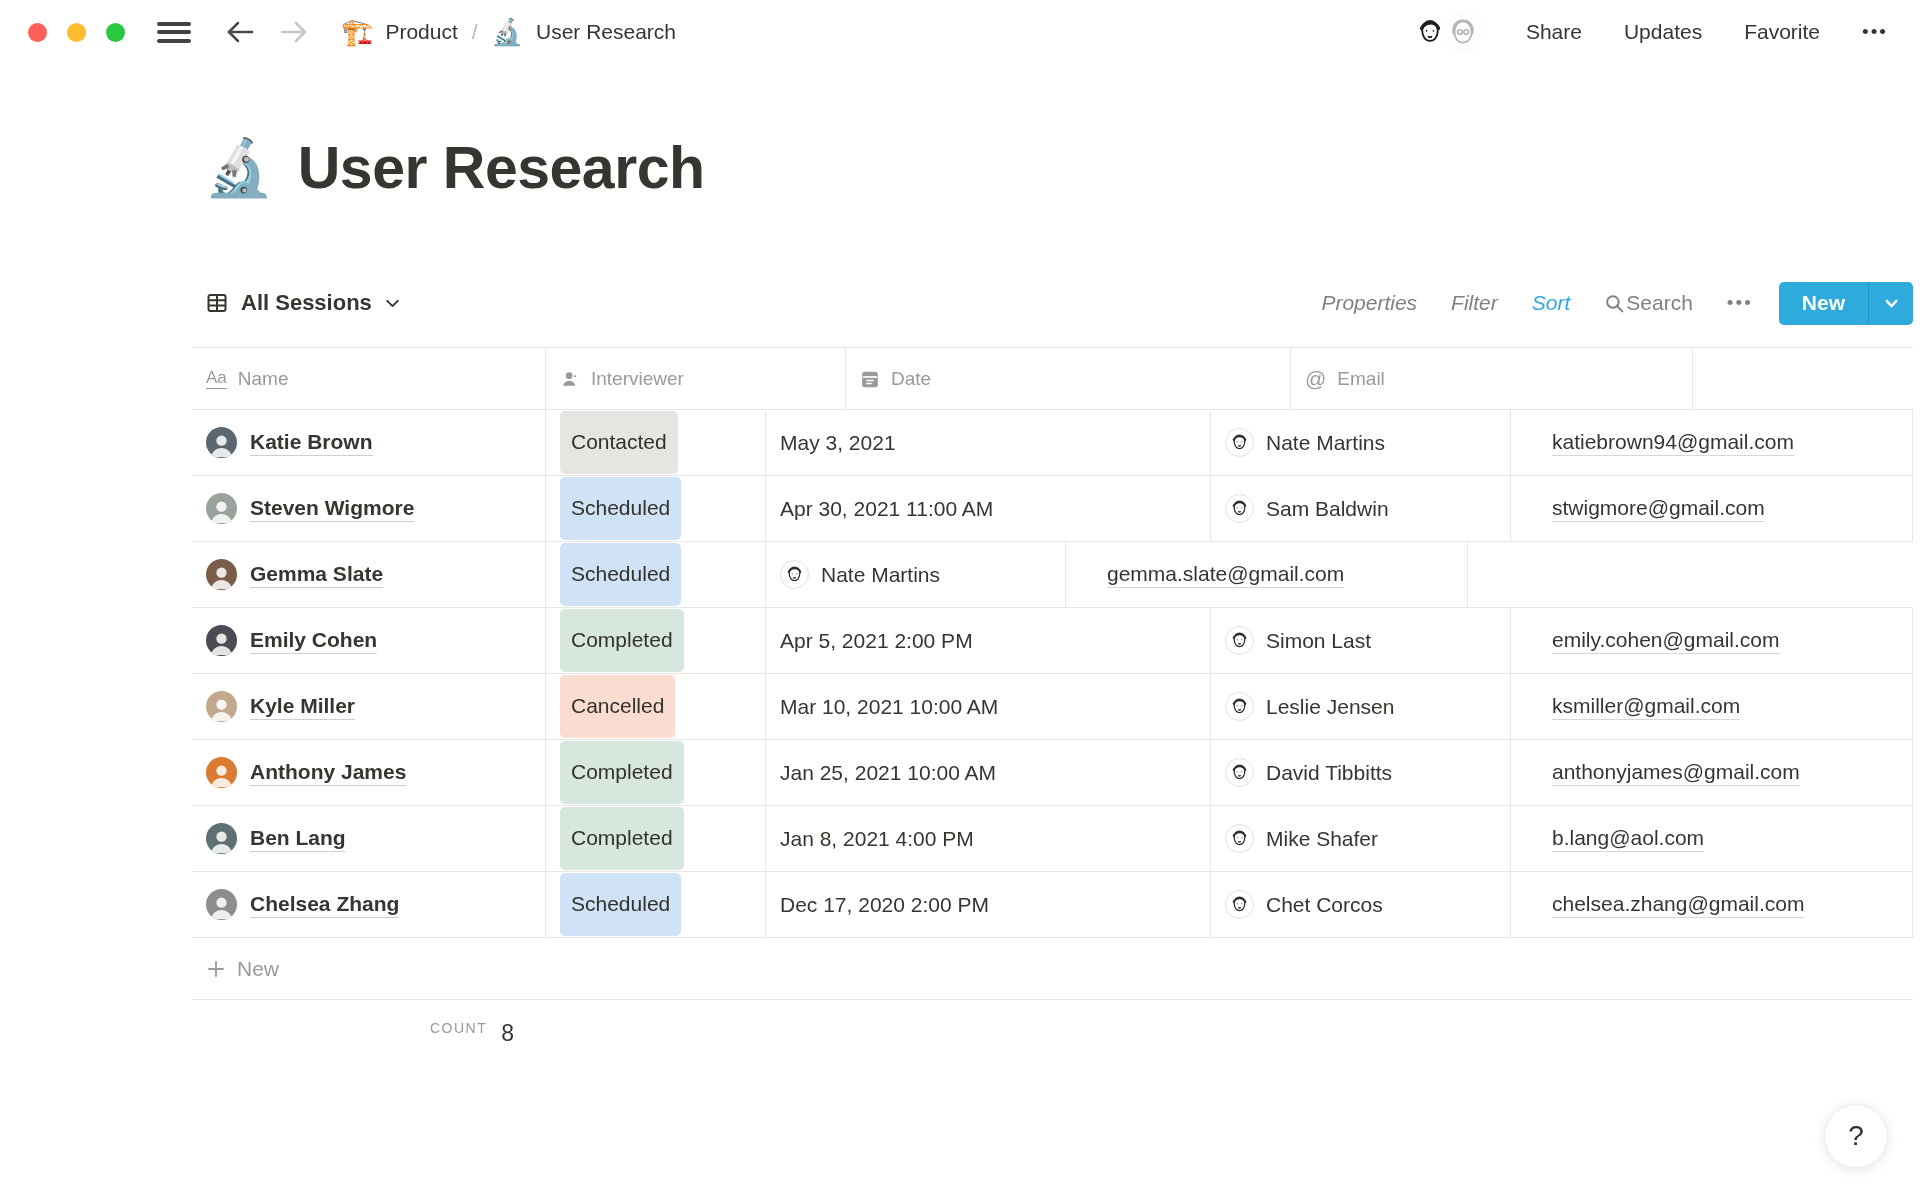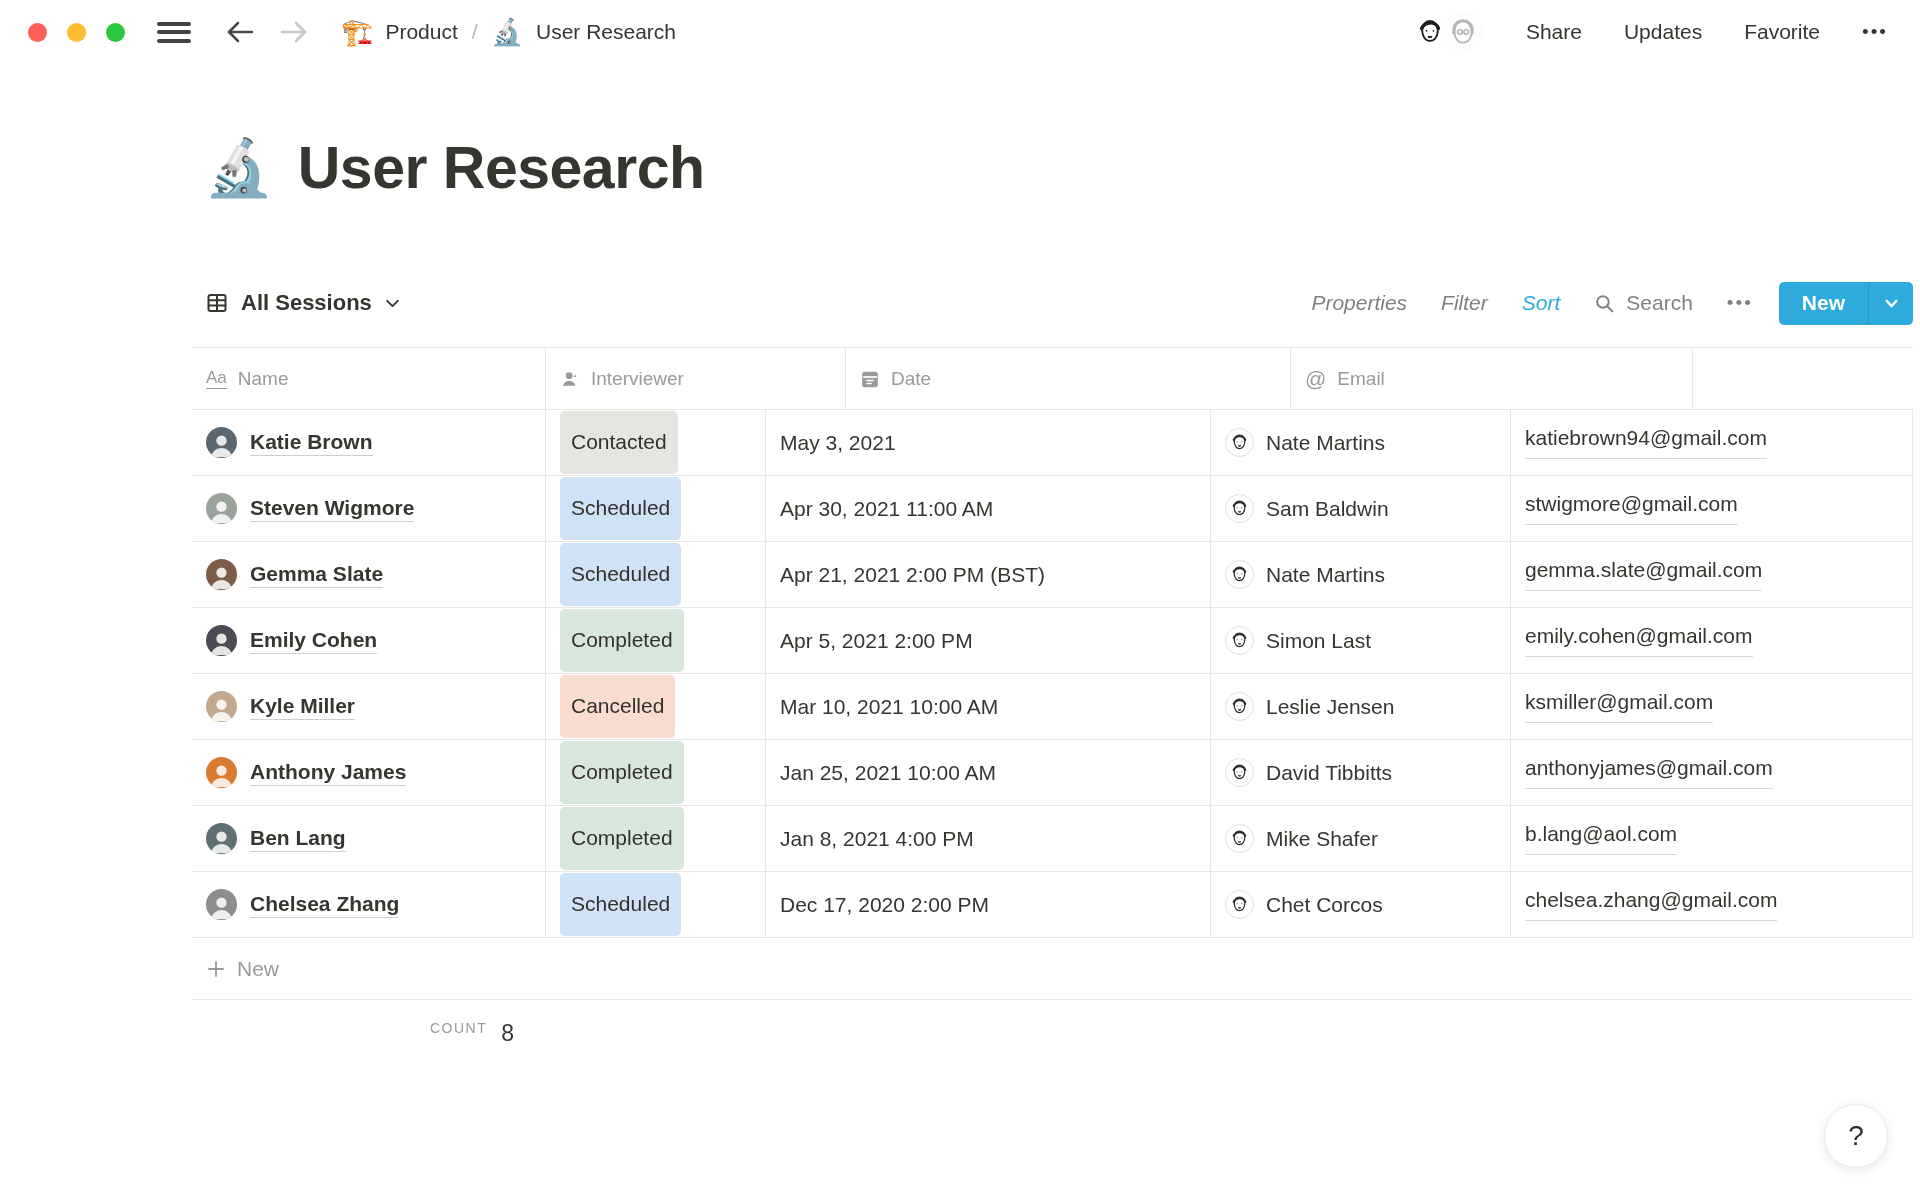--- a/index.html
+++ b/index.html
@@ -29,21 +29,21 @@
   .more-dots{letter-spacing:2px;font-size:19px;cursor:pointer;}
   
   .title-row{position:absolute;left:204px;top:134px;display:flex;align-items:center;gap:24px;}
   .title-emoji{font-size:56px;line-height:1;}
   .page-title{margin:0;font-size:59px;font-weight:700;letter-spacing:-0.5px;}
   
   .view-bar{position:absolute;left:192px;top:281px;width:1721px;height:44px;display:flex;align-items:center;box-sizing:border-box;}
   .view-switcher{display:flex;align-items:center;gap:12px;font-size:22px;font-weight:700;padding-left:13px;cursor:pointer;}
   .toolbar{margin-left:auto;display:flex;align-items:center;gap:34px;font-size:21px;color:#82817E;}
   .toolbar-item{cursor:pointer;font-style:italic;}
-  .search-group{display:flex;align-items:center;gap:11px;cursor:pointer;}
+  .search-group{display:flex;align-items:center;gap:1px;cursor:pointer;}
   .new-button{display:flex;height:43px;border-radius:5px;overflow:hidden;color:#fff;font-weight:700;font-size:21px;cursor:pointer;margin-left:-8px;}
   .new-main{padding:0 23px;display:flex;align-items:center;}
   .new-caret{width:44px;display:flex;align-items:center;justify-content:center;border-left:1px solid rgba(0,0,0,0.12);}
   
   .table{position:absolute;left:192px;top:347px;width:1721px;}
   .thead{display:flex;height:63px;border-top:1px solid #E8E7E4;border-bottom:1px solid #E8E7E4;
          box-sizing:border-box;color:#9B9A97;font-size:19px;}
   .th{display:flex;align-items:center;gap:11px;padding-left:14px;box-sizing:border-box;border-right:1px solid #E8E7E4;cursor:pointer;}
   .col-name{width:354px;}
   .col-status{width:220px;}
@@ -54,21 +54,21 @@
   .at-glyph{font-size:21px;}
   .select-icon{width:19px;height:19px;border-radius:50%;background:#9B9A97;display:flex;align-items:center;justify-content:center;}
   .trow{display:flex;height:66px;border-bottom:1px solid #E8E7E4;box-sizing:border-box;}
   .td{display:flex;align-items:center;padding-left:14px;border-right:1px solid #E8E7E4;box-sizing:border-box;font-size:21px;cursor:pointer;}
   .td-name{gap:13px;font-weight:700;}
   .row-avatar{width:31px;height:31px;border-radius:50%;display:flex;align-items:flex-end;justify-content:center;overflow:hidden;flex:none;}
   .name-text{border-bottom:1.5px solid #CFCEC9;padding-bottom:1px;}
   .pill{padding:18px 11px;border-radius:5px;color:#33312C;line-height:1.25;}
   .sketch-avatar{width:29px;height:29px;border-radius:50%;background:#fff;border:1px solid #E1E0DD;
                  display:flex;align-items:center;justify-content:center;overflow:hidden;flex:none;margin-right:12px;box-sizing:border-box;}
-  .email-text{border-bottom:1.5px solid #D8D7D3;padding-bottom:8px;}
+  .email-text{border-bottom:1.5px solid #D8D7D3;padding-bottom:1px;margin-left:27px;}
   .new-row{display:flex;align-items:center;height:62px;border-bottom:1px solid #E8E7E4;color:#9B9A97;
            font-size:21px;gap:11px;padding-left:14px;box-sizing:border-box;cursor:pointer;}
   .count-row{display:flex;justify-content:flex-end;align-items:flex-start;width:354px;box-sizing:border-box;
              padding:20px 32px 0 0;gap:14px;cursor:pointer;}
   .count-label{font-size:14px;letter-spacing:1.5px;color:#9B9A97;}
   .count-value{font-size:23px;color:#37352F;}
   
   .help-button{position:absolute;right:32px;bottom:32px;width:62px;height:62px;border-radius:50%;background:#fff;
                border:1px solid #ECEBE9;box-shadow:0 2px 12px rgba(15,15,15,0.1);display:flex;align-items:center;
                justify-content:center;font-size:28px;font-weight:400;color:#2F2D28;cursor:pointer;}
@@ -288,23 +288,20 @@
         <svg width="27" height="27" viewBox="0 0 24 24" fill="rgba(255,255,255,0.85)">
               <circle cx="12" cy="8.6" r="4.6"></circle>
               <path d="M2.5 23c1.5-5.5 5.4-7.9 9.5-7.9s8 2.4 9.5 7.9z"></path>
             </svg>
       </span>
       <span class="name-text">Gemma Slate</span>
     </div>
     <div class="td col-status">
       <span class="pill" style="background: rgb(207, 226, 246);">Scheduled</span>
     </div>
-    <div class="td col-date">
-      <span>Apr 21, 2021 2:00 PM (BST)</span>
-    </div>
     <div class="td col-interviewer">
       <span class="sketch-avatar">
         <svg width="23" height="23" viewBox="0 0 24 24" fill="none" stroke="#2b2b2b" stroke-width="1.3" stroke-linecap="round">
           <path d="M6.5 11c0-4.2 2.4-6.8 5.5-6.8s5.5 2.6 5.5 6.8-2.4 7.3-5.5 7.3S6.5 15.2 6.5 11z"></path>
           <path d="M6 9.2c2.2-4.6 9.8-5.4 12 0" stroke-width="2.2"></path>
           <circle cx="9.6" cy="11.2" r="0.6" fill="#2b2b2b" stroke="none"></circle>
           <circle cx="14.4" cy="11.2" r="0.6" fill="#2b2b2b" stroke="none"></circle>
           <path d="M11 15.3c.7.5 1.3.5 2 0"></path>
         </svg>
       </span>

